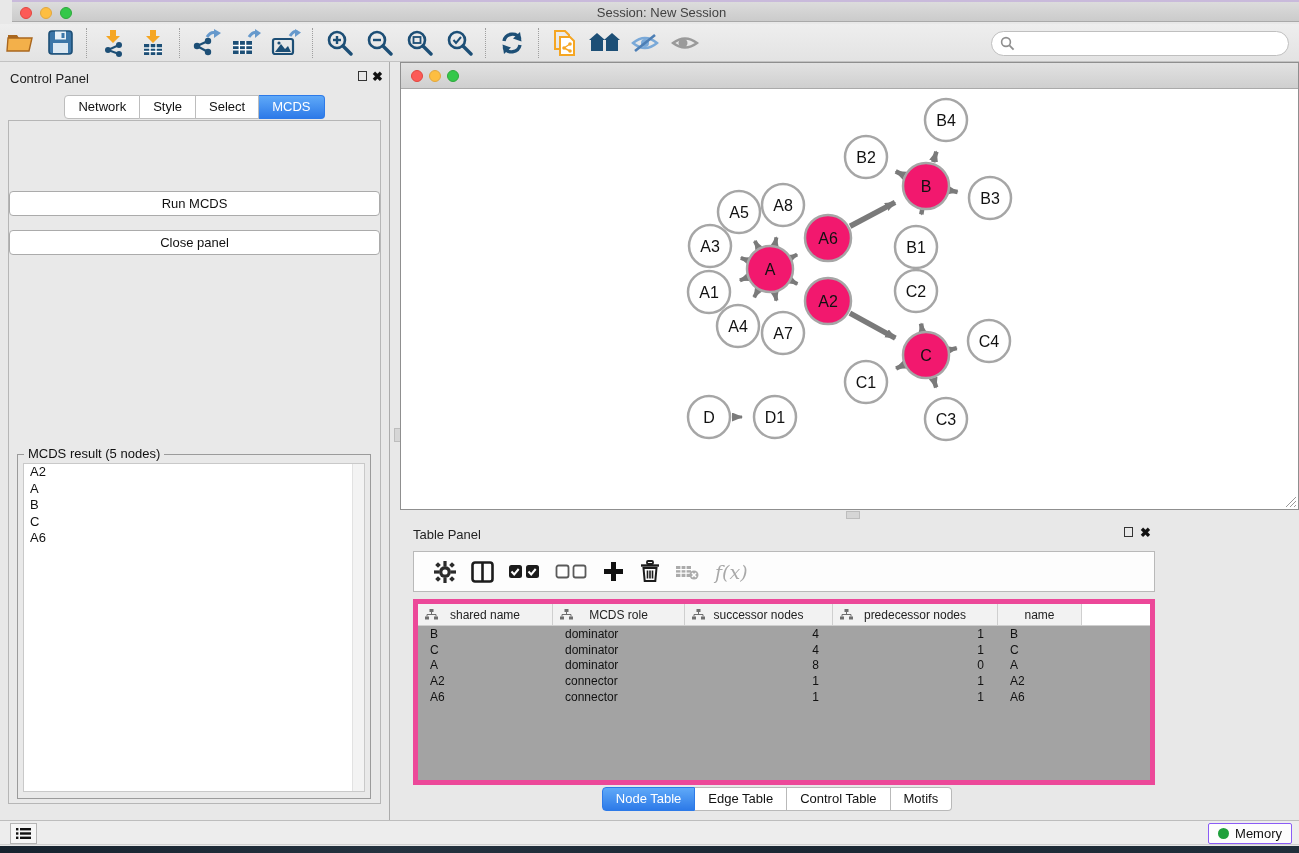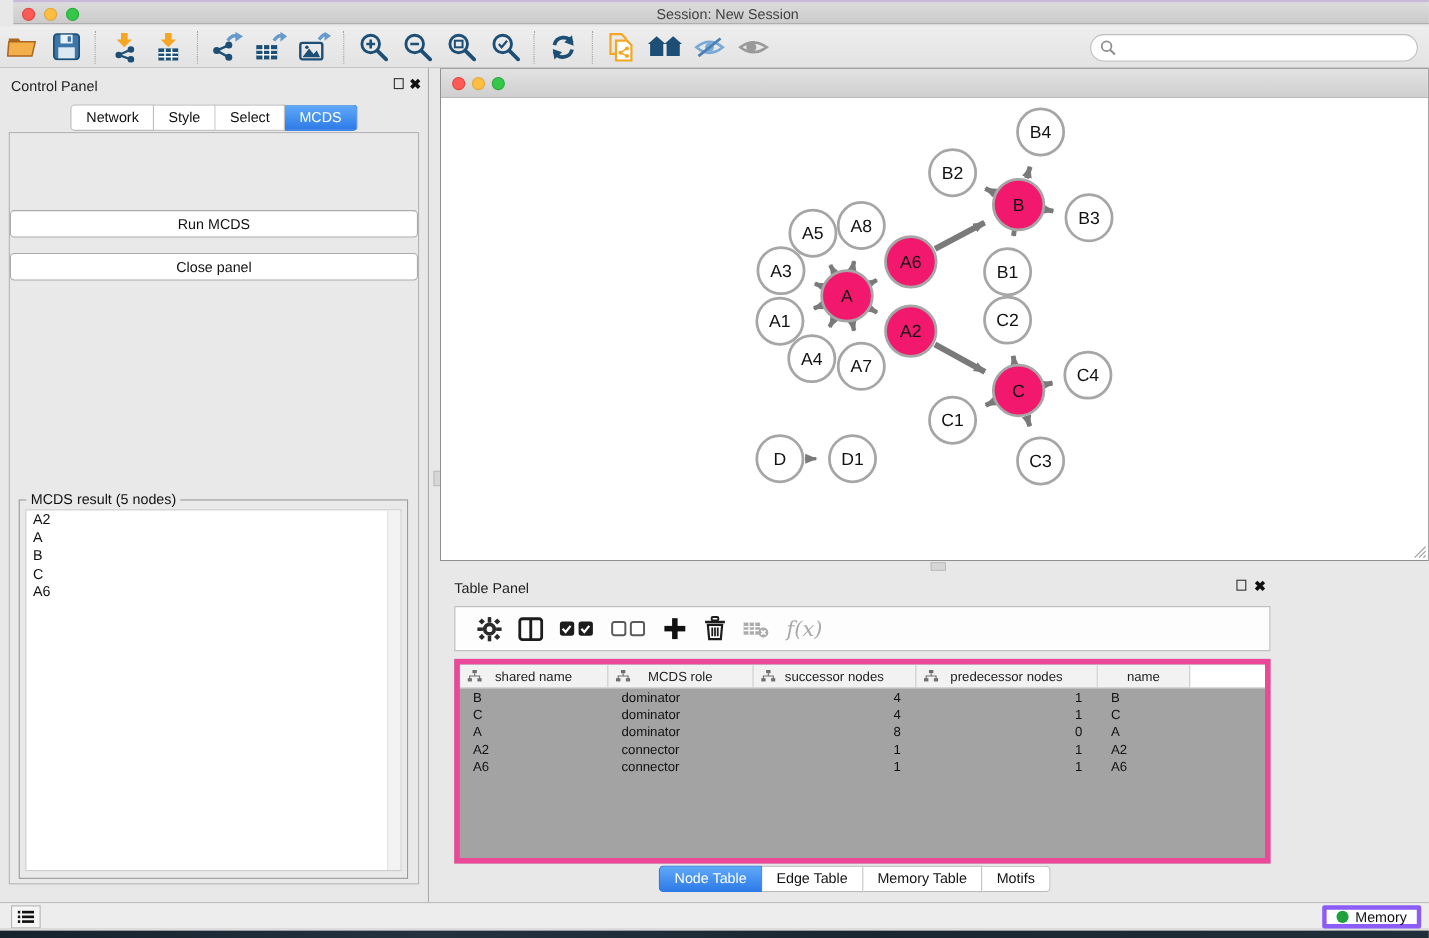--- a/index.html
+++ b/index.html
@@ -85,21 +85,21 @@
   .td.num { text-align:right; padding-right:14px; }
   .bottom-tabs { position:absolute; left:0; right:0; bottom:4px; display:flex; justify-content:center; }
   .bt-tab { background:#fff; border:1px solid #b9b9b9; border-left:none; padding:3px 13px 4px; font-size:13px; color:#111; }
   .bt-tab:first-child { border-left:1px solid #b9b9b9; border-radius:4px 0 0 4px; }
   .bt-tab:last-child { border-radius:0 4px 4px 0; }
   .bt-tab.active { background:linear-gradient(#5fa9f8,#2d7ae8); color:#fff; border-color:#2d7ae8; }
 
   
   .statusbar { position:absolute; left:0; top:820px; width:1299px; height:25px; background:#ededed; border-top:1px solid #bdbdbd; border-bottom:1px solid #cfcfcf; }
   .list-btn { position:absolute; left:10px; top:2px; width:27px; height:21px; background:#f6f6f6; border:1px solid #b5b5b5; display:flex; align-items:center; justify-content:center; }
-  .memory-btn { position:absolute; right:7px; top:2px; height:21px; background:#fdfdfd; border:4px solid #8b5cf6; border-radius:2px;
+  .memory-btn { position:absolute; right:7px; top:2px; height:21px; background:#fdfdfd; border:1px solid #8b5cf6; border-radius:2px;
     display:flex; align-items:center; gap:6px; padding:0 9px; font-size:13px; color:#111; }
   .mem-dot { width:11px; height:11px; border-radius:50%; background:#1fa03c; }
   .desktop-strip { position:absolute; left:0; top:846px; width:1299px; height:7px; background:linear-gradient(90deg,#16222e,#24323f 30%,#1a2733 60%,#202e3a); }
 </style>
 </head>
 <body>
 
 <div class="titlebar">
   <span class="tl red"></span>
   <span class="tl yel"></span>
@@ -529,21 +529,21 @@
           <div class="td num">1</div>
           <div class="td num">1</div>
           <div class="td">A6</div>
         </div>
       </div>
   </div>
 
   <div class="bottom-tabs">
       <div class="bt-tab active">Node Table</div>
       <div class="bt-tab">Edge Table</div>
-      <div class="bt-tab">Memory Table</div>
+      <div class="bt-tab">Control Table</div>
       <div class="bt-tab">Motifs</div>
     </div>
 </div>
 
 <div class="statusbar">
   <span class="list-btn">
     <svg width="15" height="13" viewBox="0 0 15 13">
         <rect x="0" y="1" width="2.4" height="2.4" fill="#111"></rect>
         <rect x="4" y="1" width="11" height="2.4" fill="#111"></rect>
         <rect x="0" y="5.3" width="2.4" height="2.4" fill="#111"></rect>

